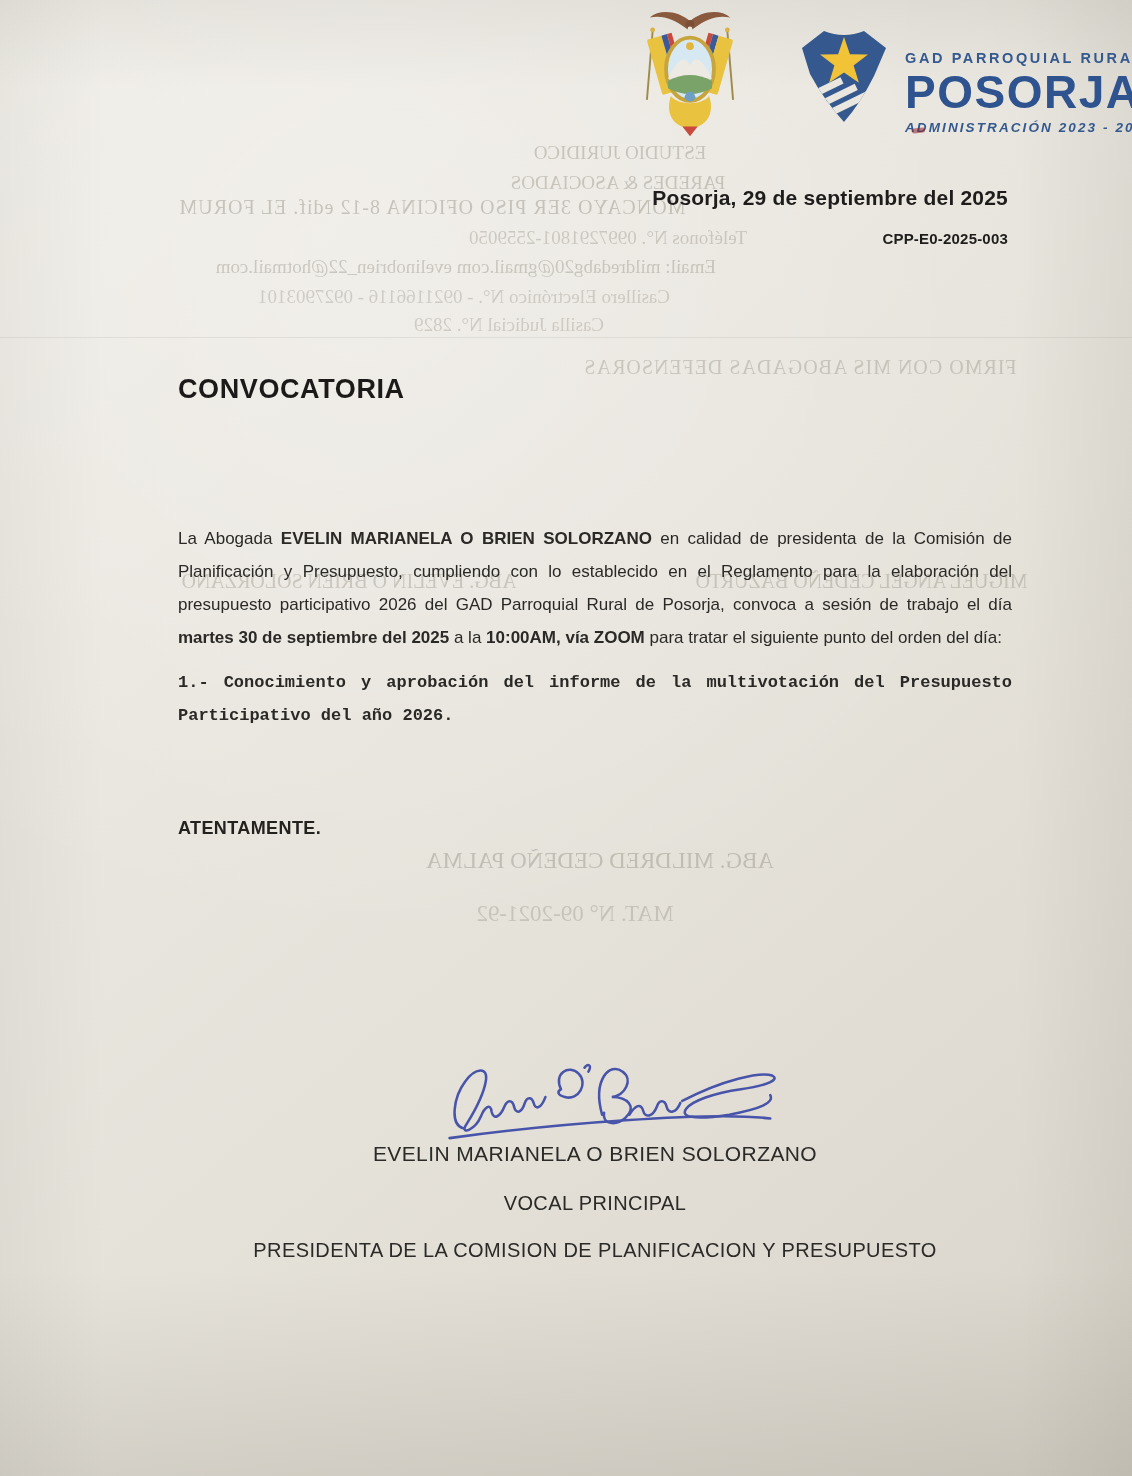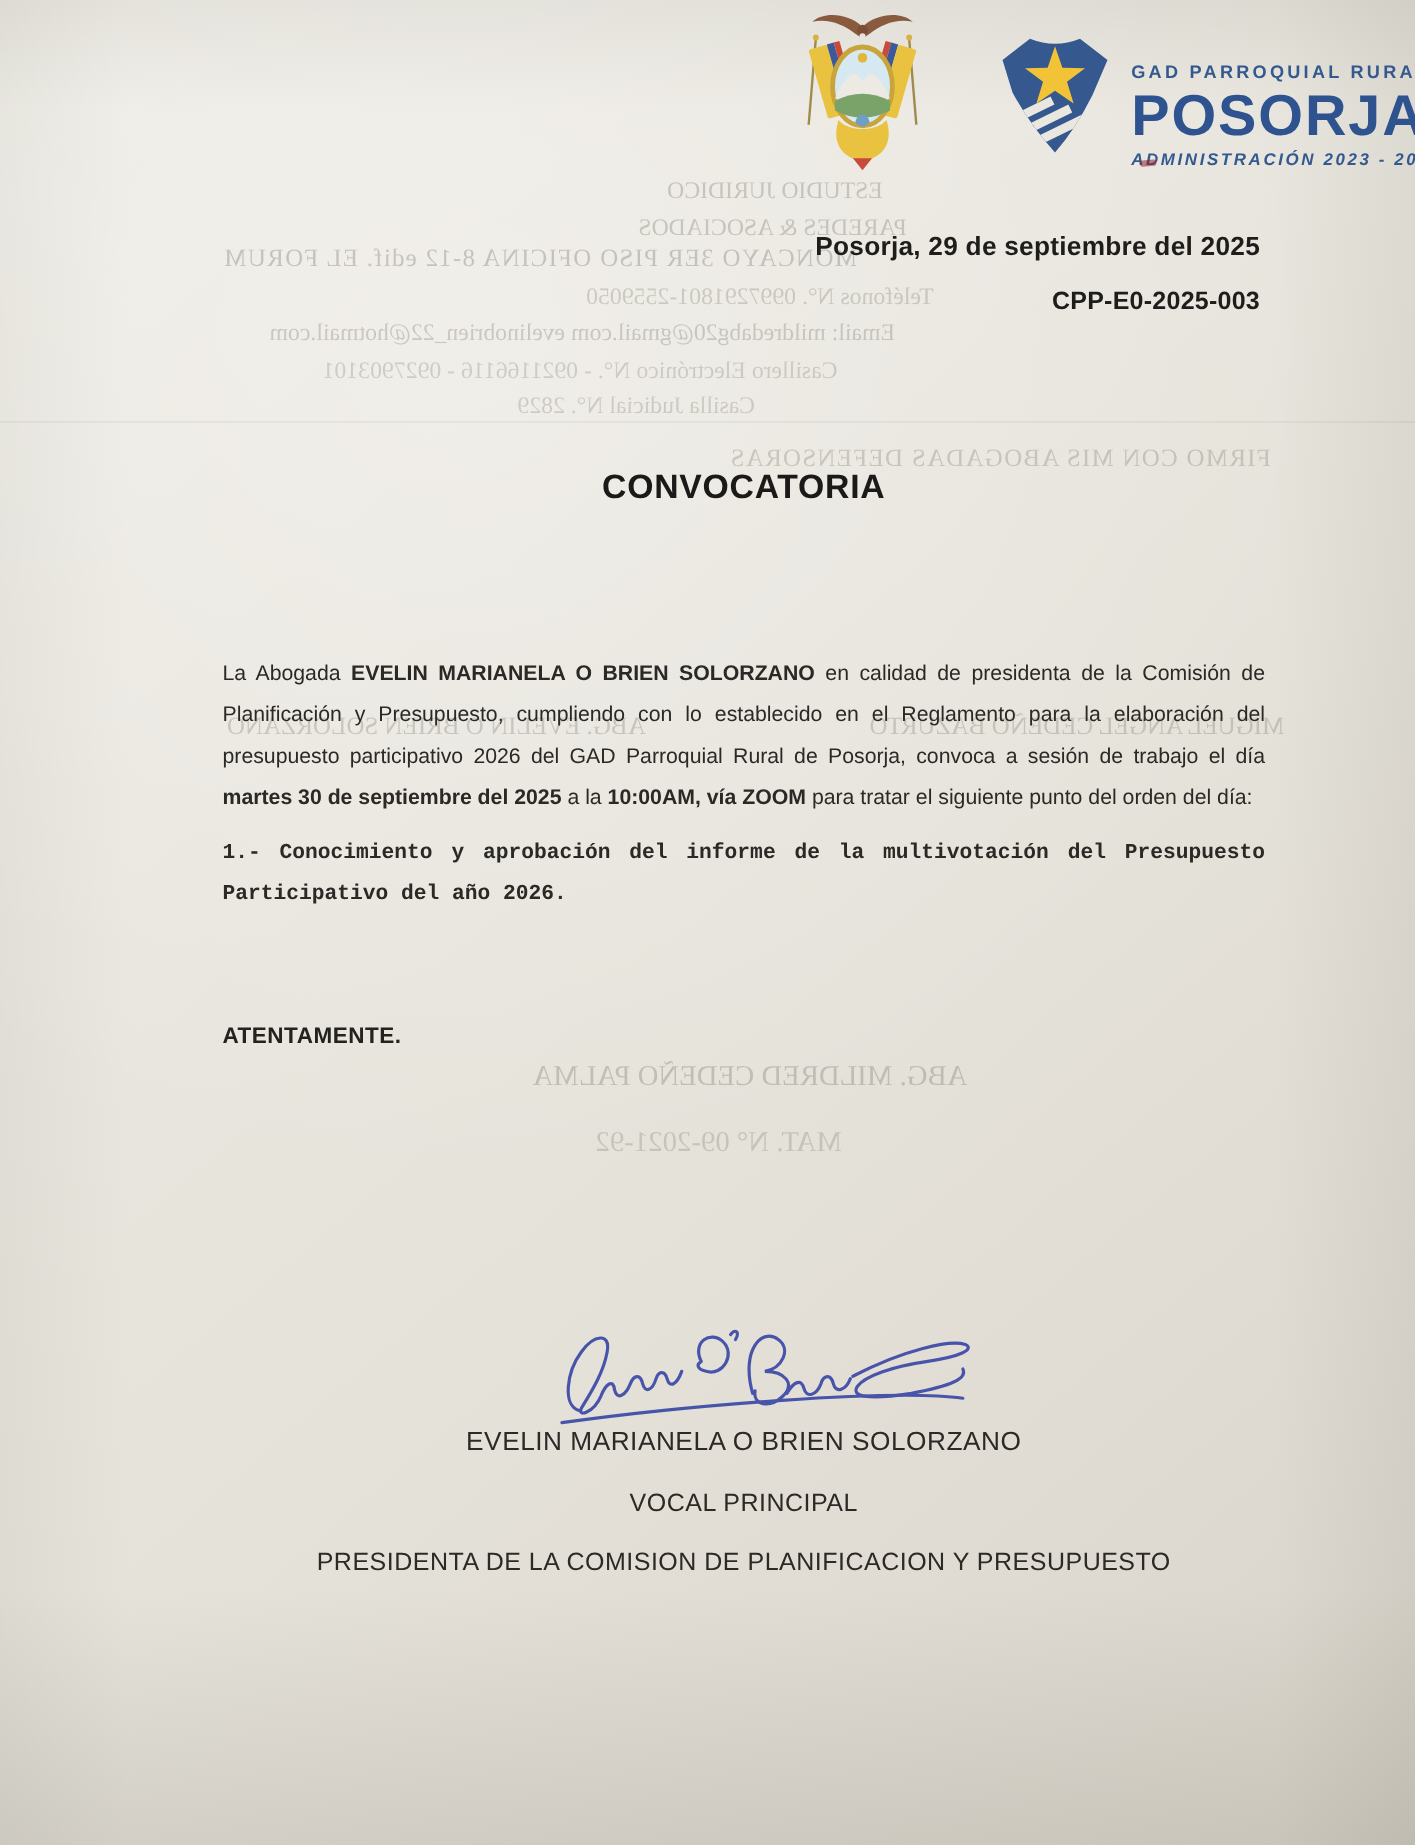--- a/index.html
+++ b/index.html
@@ -38,22 +38,22 @@
   .g5{left:288px;top:286px;width:382px;font-size:19px;opacity:.25;}
   .g6{left:412px;top:314px;width:194px;font-size:19px;opacity:.25;}
   .g7{left:550px;top:356px;width:500px;font-size:20px;letter-spacing:1px;opacity:.28;}
   .g8{left:163px;top:570px;width:372px;font-size:20px;opacity:.28;}
   .g9{left:683px;top:570px;width:357px;font-size:20px;opacity:.28;}
   .g10{left:398px;top:848px;width:404px;font-size:23px;opacity:.30;}
   .g11{left:424px;top:901px;width:302px;font-size:23px;opacity:.25;}
 
   
   .date{position:absolute;right:124px;top:186px;font-weight:700;font-size:21px;color:#1e1d1b;letter-spacing:.2px;}
-  .ref{position:absolute;right:124px;top:230px;font-weight:700;font-size:20px;color:#1e1d1b;letter-spacing:.2px;}
-  .title{position:absolute;left:178px;width:834px;top:374px;margin:0;text-align:center;
+  .ref{position:absolute;right:124px;top:230px;font-weight:700;font-size:15px;color:#1e1d1b;letter-spacing:.2px;}
+  .title{position:absolute;left:178px;width:834px;top:374px;margin:0;text-align:left;
     font-size:27px;font-weight:700;letter-spacing:.6px;color:#1b1a18;}
   .bodytext{position:absolute;left:178px;top:522px;width:834px;color:#2a2926;font-size:17px;}
   .p1{margin:0;text-align:justify;line-height:33px;}
   .item{margin:12px 0 0 0;font-weight:700;text-align:justify;line-height:33px;font-family:Liberation Mono, monospace;}
   .closing{position:absolute;left:178px;top:818px;font-size:18px;font-weight:700;color:#23221f;letter-spacing:.4px;}
 
   
   .signature{position:absolute;left:430px;top:1046px;width:352px;height:104px;}
   .sig-name{position:absolute;left:178px;width:834px;top:1142px;text-align:center;
     font-size:21px;color:#2b2a27;letter-spacing:.4px;}

